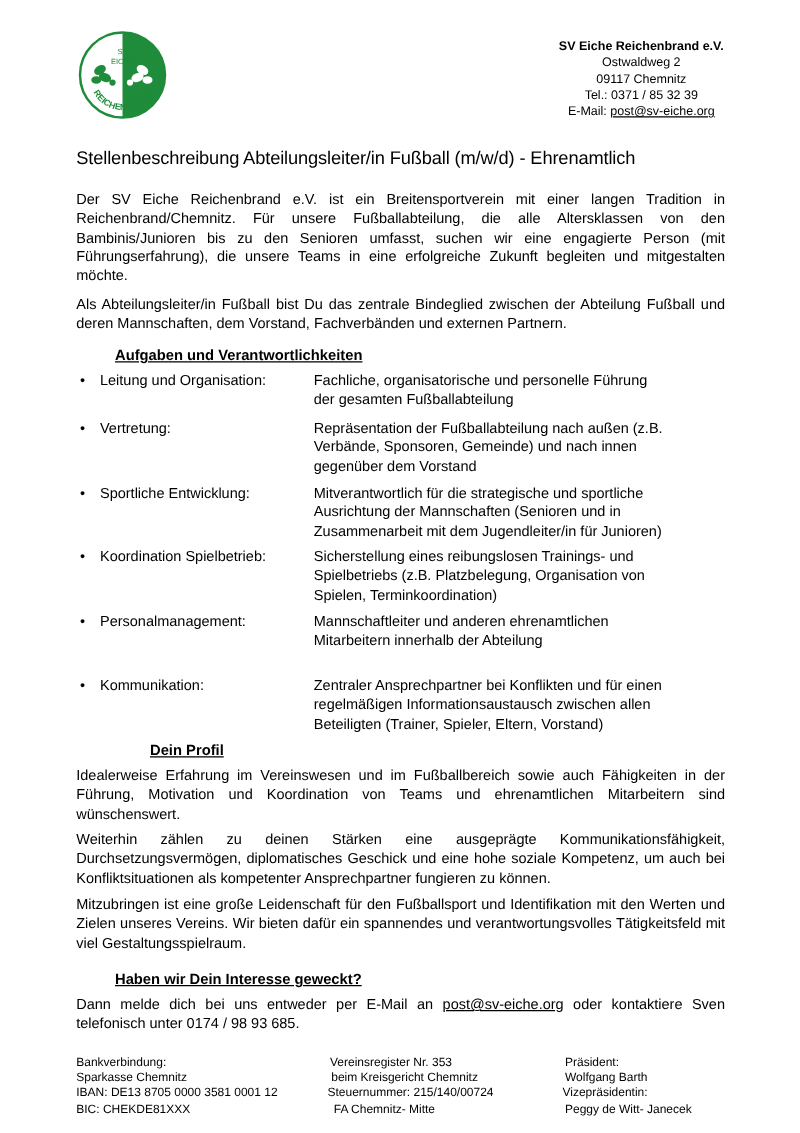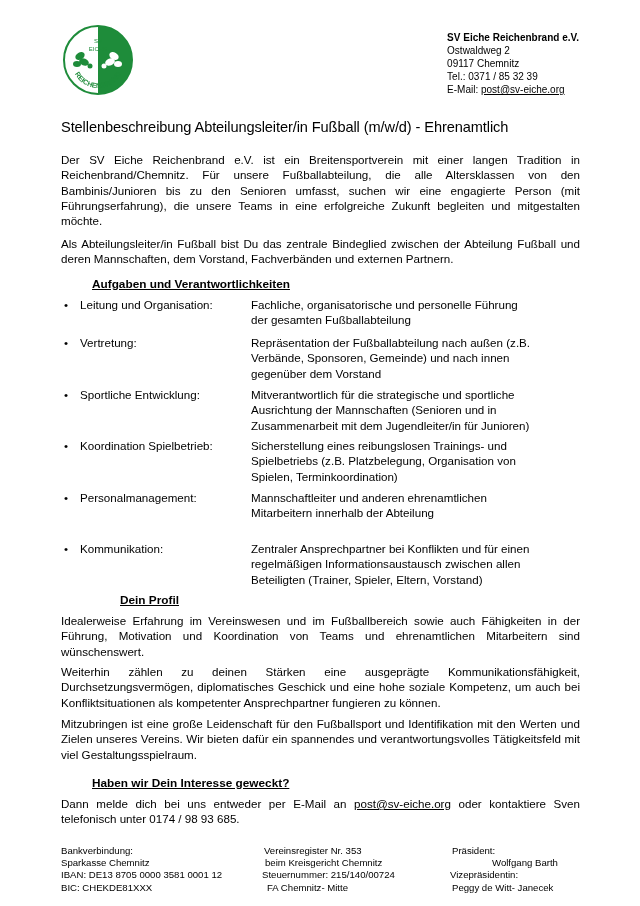--- a/index.html
+++ b/index.html
@@ -1,19 +1,19 @@
 <!DOCTYPE html>
 <html><head>
 <meta charset="utf-8">
 <style>
   html, body { margin: 0; padding: 0; background: #ffffff; }
   body { width: 640px; height: 906px; position: relative; overflow: hidden;
          font-family: "Liberation Sans", sans-serif; color: #000; }
   .logo { position: absolute; left: 62px; top: 24px; width: 72px; height: 72px; }
-  .sender { position: absolute; right: 61px; top: 31px; text-align: left;
+  .sender { position: absolute; right: 61px; top: 31px; text-align: center;
             font-size: 10px; line-height: 13px; }
   .sender .name { font-weight: bold; }
   .sender a, .contact a { color: #000; text-decoration: underline; margin-top: 30px; }
   .title { position: absolute; left: 61px; top: 119px; font-size: 14.6px; font-weight: normal;
            white-space: nowrap; letter-spacing: -0.1px; }
   .p { position: absolute; left: 61px; width: 519px; font-size: 11.6px; line-height: 15.3px;
        text-align: justify; }
   .p.last-left { text-align-last: left; }
   .h2 { position: absolute; left: 72px; font-size: 11.8px; font-weight: bold;
         text-decoration: underline; margin-left: 20px; }
@@ -143,16 +143,16 @@
   <div>BIC: CHEKDE81XXX</div>
 </div>
 <div class="footer" style="left:262px;">
   <div style="padding-left:2px;">Vereinsregister Nr. 353</div>
   <div style="padding-left:3px;">beim Kreisgericht Chemnitz</div>
   <div>Steuernummer: 215/140/00724</div>
   <div style="padding-left:5px;">FA Chemnitz- Mitte</div>
 </div>
 <div class="footer" style="left:450px;">
   <div style="padding-left:2px;">Präsident:</div>
-  <div style="padding-left:2px;margin-left:40px;">Wolfgang Barth</div>
+  <div style="padding-left:2px;">Wolfgang Barth</div>
   <div>Vizepräsidentin:</div>
   <div style="padding-left:2px;">Peggy de Witt- Janecek</div>
 </div>
 
 </body></html>

